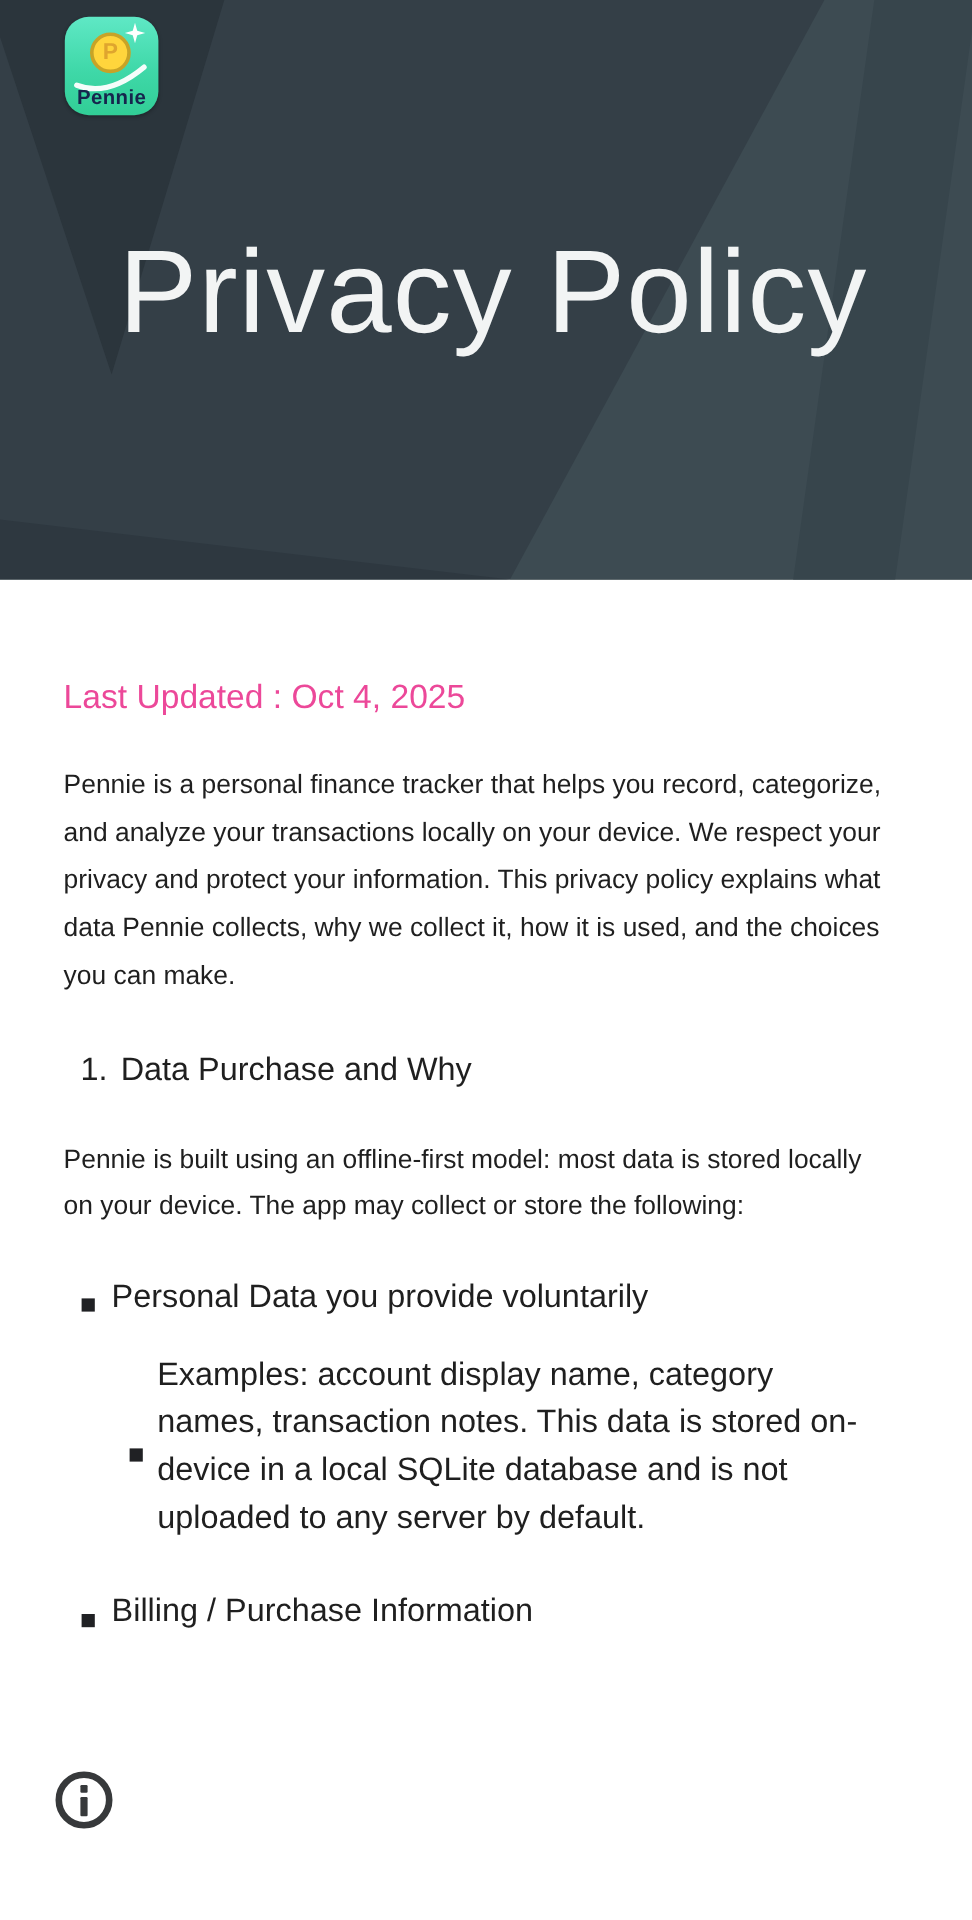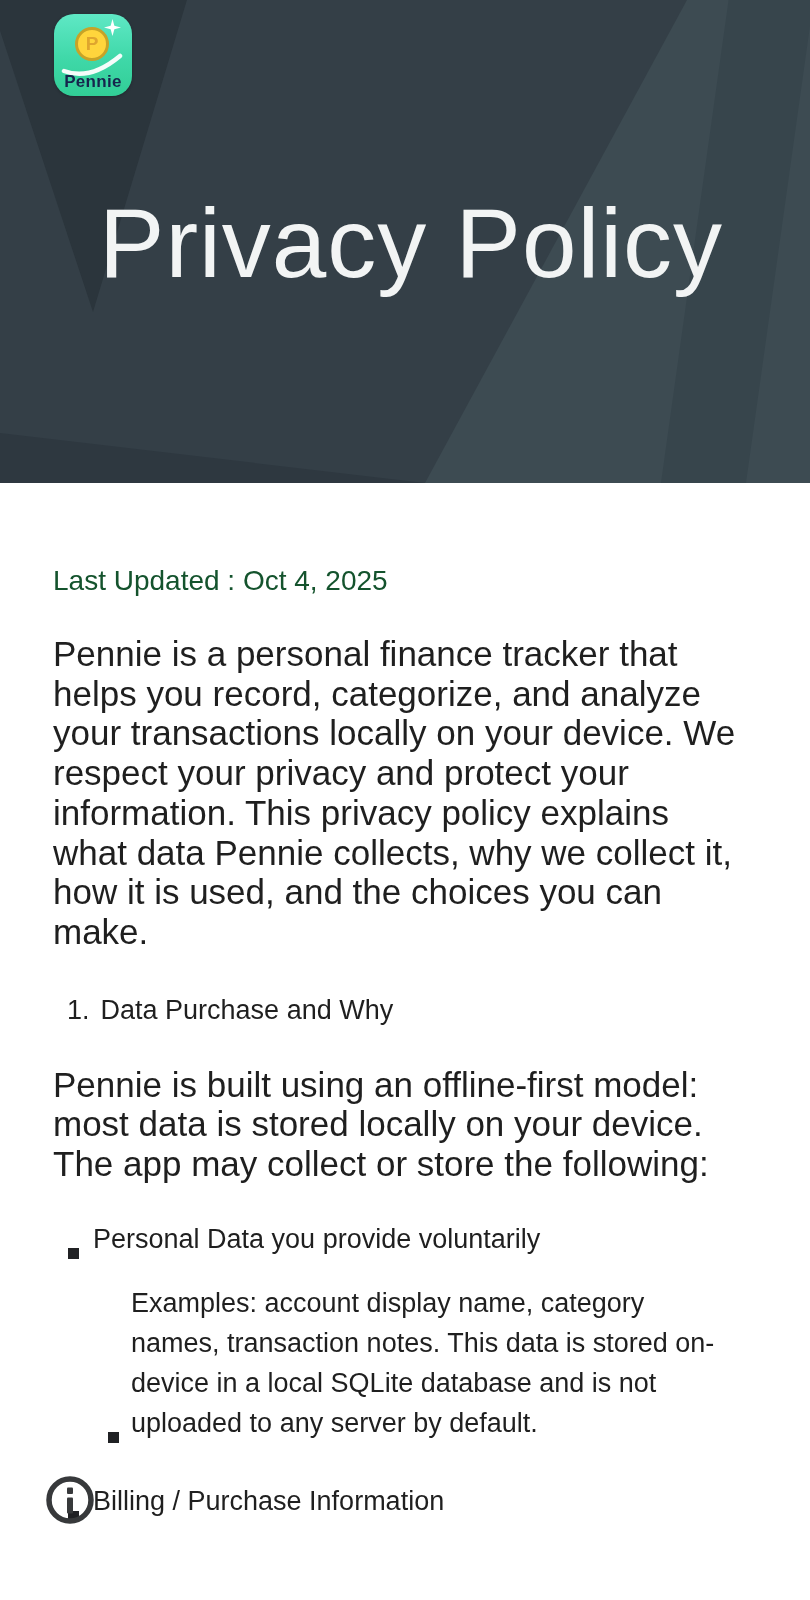--- a/index.html
+++ b/index.html
@@ -58,40 +58,40 @@
   }
 
   
   .content {
     padding: 0 73px 0 53px;
   }
   .last-updated {
     margin-top: 78px;
     font-size: 28px;
     line-height: 40px;
-    color: #14532d;
+    color: #ec4899;
   }
   .doc-heading {
     font-size: 27px;
     line-height: 40px;
     color: #1f1f1f;
     font-weight: normal;
   }
   .intro-heading { margin-top: 137px; }
   .para {
-    font-size: 35px;
+    font-size: 22px;
     line-height: 39.7px;
     color: #1f1f1f;
   }
   .intro-para { margin-top: 33px; }
   .section-heading { margin-top: 38px; margin-left: 14px; }
   .section-heading .num { margin-right: 11px; }
   .section-para { margin-top: 35px; }
 
-  .bullet-row { display: flex; align-items: flex-end; }
+  .bullet-row { display: flex; align-items: center; }
   .bullet-l1 { margin-left: 15px; margin-top: 36px; }
   .bullet-l2 { margin-left: 55px; margin-top: 25px; }
   .bullet-l1.billing { margin-top: 39px; }
   .sq {
     flex: 0 0 auto;
     width: 11px; height: 11px;
     background: #202124;
     margin-top: 14px;
   }
   .bullet-l1 .sq { margin-right: 14px; }

